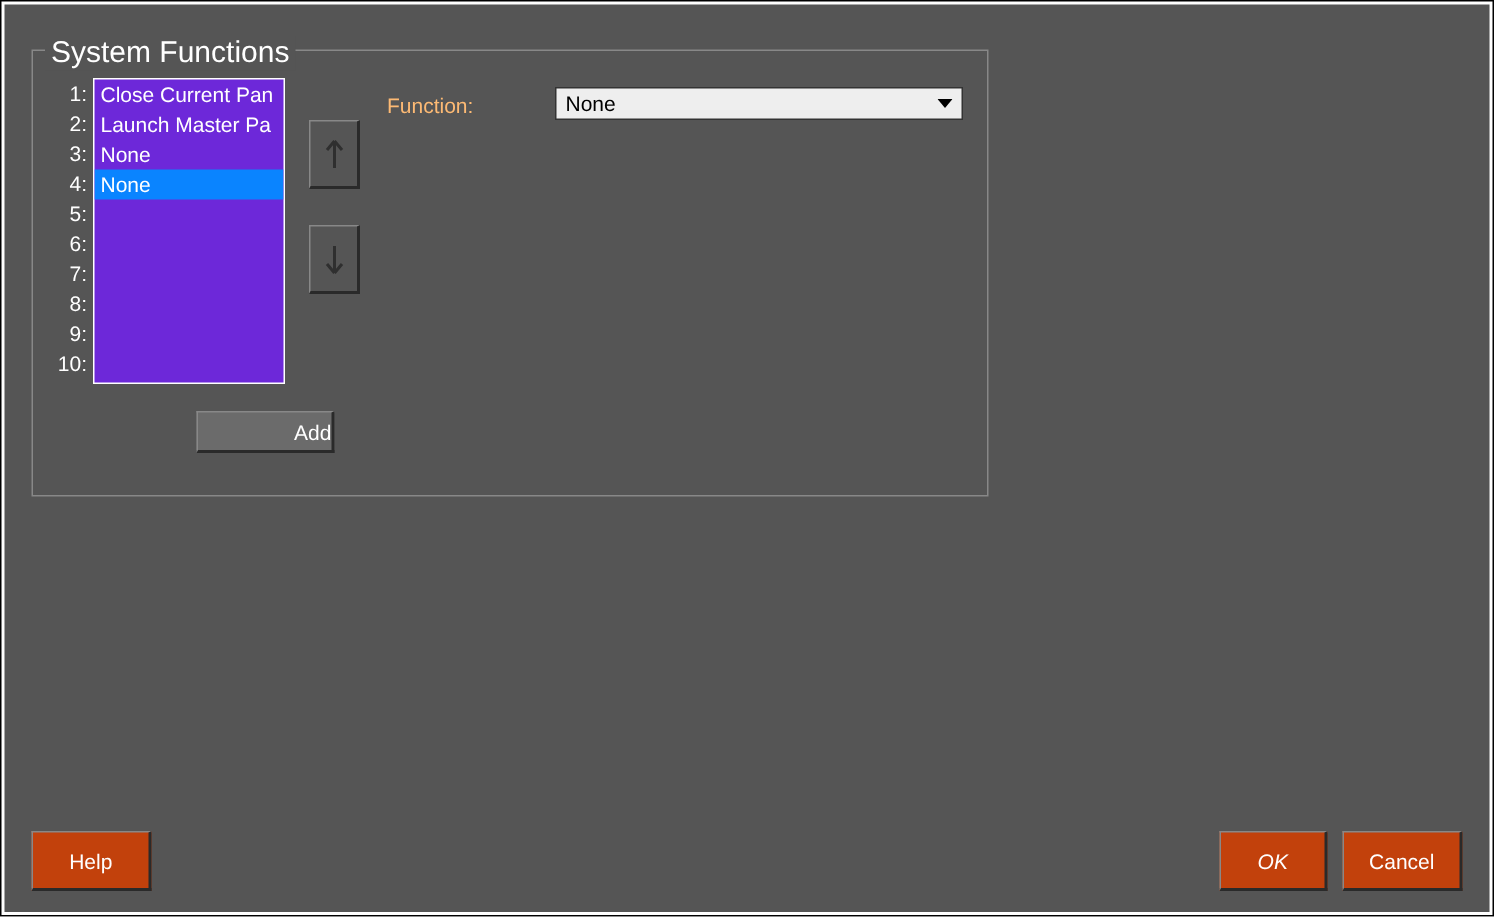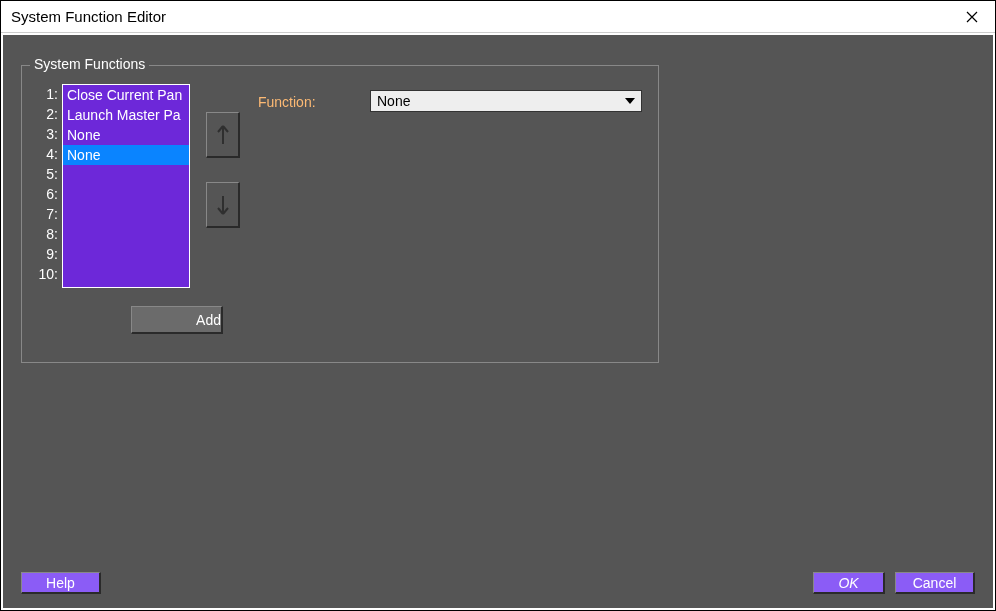--- a/index.html
+++ b/index.html
@@ -30,21 +30,21 @@
 
     
     .fs {
       position: absolute; left: 18px; top: 30px; width: 638px; height: 298px;
       border: 1px solid #888;
       background: #555;
     }
     .fs-legend {
       position: absolute; left: 8px; top: -10px;
       background: #555; color: #fff;
-      font-size: 14px; padding: 0 4px;
+      font-size: 20px; padding: 0 4px;
     }
 
     
     .nums {
       position: absolute; left: 12px; top: 18px;
       display: flex; flex-direction: column; gap: 0;
     }
     .num-row {
       height: 20px; line-height: 20px; text-align: right;
       color: #fff; font-size: 14px; width: 24px;
@@ -97,42 +97,34 @@
       border-right: 2px solid #2a2a2a; border-bottom: 2px solid #2a2a2a;
       color: #fff; font-size: 14px;
       display: flex; align-items: center; justify-content: flex-end;
     }
     .btn.add-highlight { background: #6b6b6b; }
     .btn.add { left: 109px; top: 240px; }
     .btn.remove { left: 215px; top: 240px; }
 
     
     .bottom-btn {
-      position: absolute; height: 22px; width: 80px;
-      background: #8b5cf6; border-top: 1px solid #888; border-left: 1px solid #888;
+      position: absolute; height: 40px; width: 80px;
+      background: #c2410c; border-top: 1px solid #888; border-left: 1px solid #888;
       border-right: 2px solid #2a2a2a; border-bottom: 2px solid #2a2a2a;
       color: #fff; font-size: 14px;
       display: flex; align-items: center; justify-content: center;
     }
     .help-btn { left: 18px; bottom: 14px; }
     .ok-btn { right: 108px; bottom: 14px; width: 72px; font-style: italic; }
     .cancel-btn { right: 18px; bottom: 14px; }
   </style>
 </head>
 <body>
 
 <div class="window">
-  <div class="titlebar">
-    <div class="titlebar-title">System Function Editor</div>
-    <div class="close-btn">
-      <svg width="12" height="12" viewBox="0 0 12 12">
-          <path d="M1 1 L11 11 M11 1 L1 11" stroke="currentColor" stroke-width="1.2" fill="none"></path>
-        </svg>
-    </div>
-  </div>
 
   <div class="content">
 
     <div class="fs">
       <div class="fs-legend">System Functions</div>
 
       <div class="nums">
         <div class="num-row">1:</div>
         <div class="num-row">2:</div>
         <div class="num-row">3:</div>

